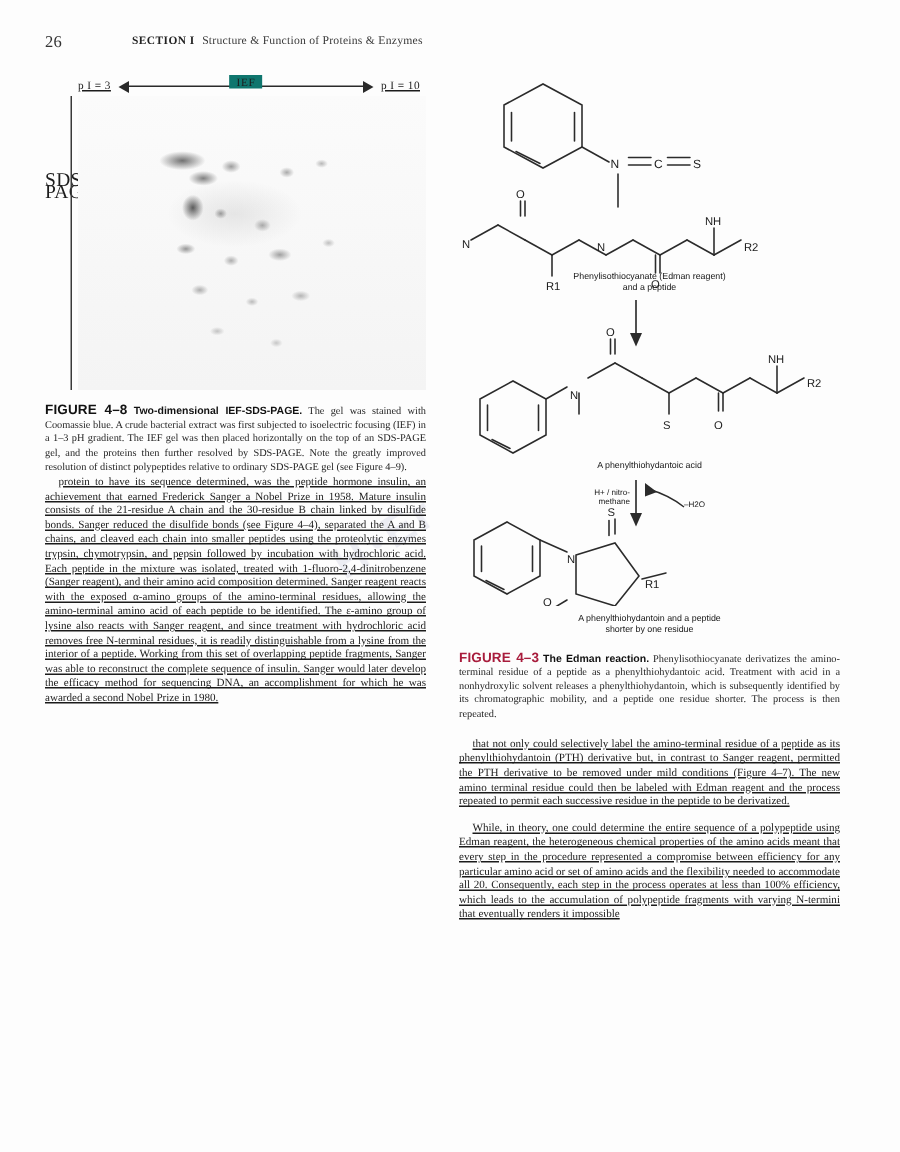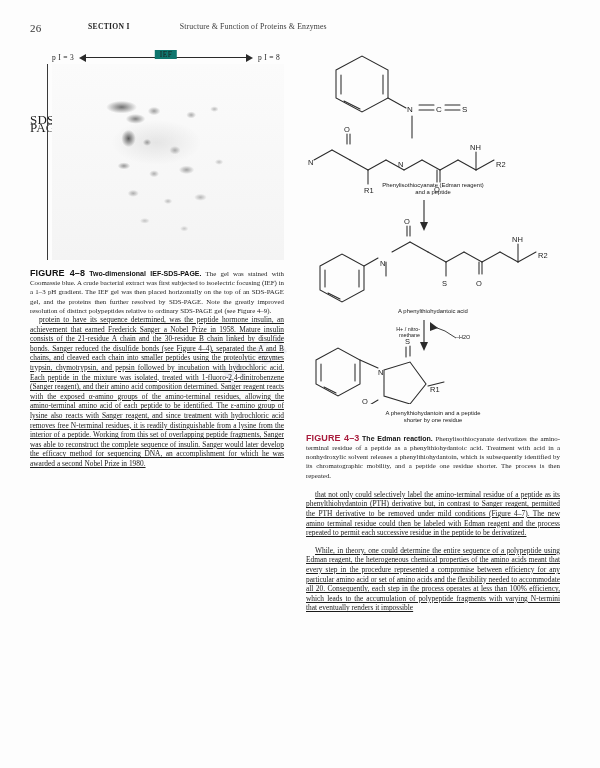--- a/index.html
+++ b/index.html
@@ -47,21 +47,20 @@
     font-size: 7.6px;
     letter-spacing: .3px;
     color: #222;
     margin-right: 5px;
   }
   .sec-title {
     font-family: "Liberation Serif", serif;
     font-size: 7.8px;
     letter-spacing: .15px;
     color: #3a3a3a;
-    margin-left: 45px;
   }
 
   
   .cols {
     position: absolute;
     top: 52px;
     left: 30px;
     right: 30px;
     bottom: 14px;
     display: flex;
@@ -69,26 +68,26 @@
   }
   .col {
     width: 254px;
     position: relative;
   }
 
   
   .gel-fig { position: relative; width: 100%; }
   .gel-axis {
     display: flex;
-    align-items: center;
     font-family: "Liberation Serif", serif;
     font-size: 7.5px;
     color: #1c1c1c;
     padding: 0 4px 2px 22px;
     filter: blur(0.15px);
+    text-decoration: underline;
   }
   .gel-axis .pi { white-space: nowrap; letter-spacing: .3px; }
   .arrowline {
     flex: 1;
     position: relative;
     height: 10px;
     margin: 0 5px;
   }
   .arrowline .bar {
     position: absolute;
@@ -285,21 +284,21 @@
 
       <div class="gel-fig">
         <div class="gel-axis">
           <span class="pi">p I = 3</span>
           <span class="arrowline">
             <span class="ah l"></span>
             <span class="bar"></span>
             <span class="ah r"></span>
             <span class="mid">IEF</span>
           </span>
-          <span class="pi">p I = 8</span>
+          <span class="pi">p I = 10</span>
         </div>
         <div class="gel-body">
           <div class="gel-ylabel">
             <div class="txt">
               <div>SDS</div>
               <div>PAGE</div>
             </div>
             <div class="vline"></div>
           </div>
           <div class="gel-img"></div>

